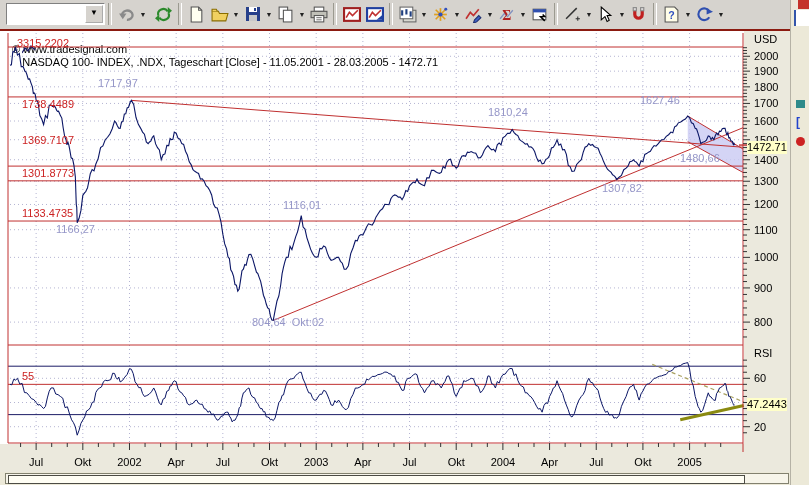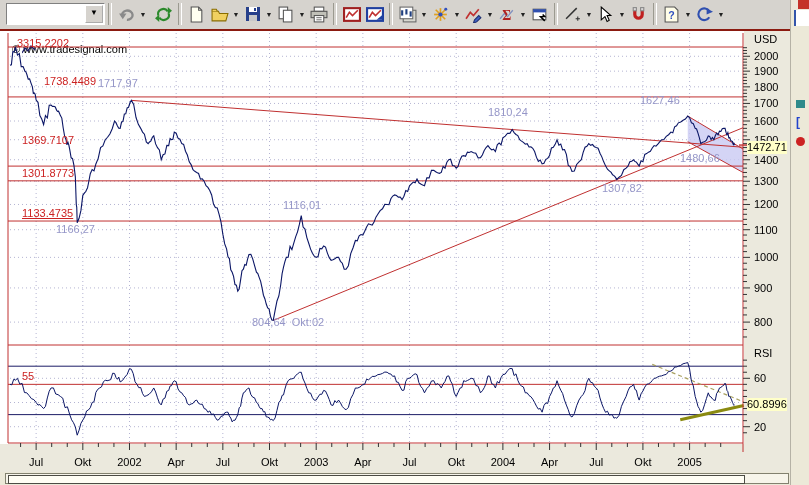--- a/index.html
+++ b/index.html
@@ -415,34 +415,35 @@
       <line x1="658.4775566666979" y1="443" x2="658.4775566666979" y2="447" stroke="#333" stroke-width="1"></line>
       <line x1="674.035890000017" y1="443" x2="674.035890000017" y2="447" stroke="#333" stroke-width="1"></line>
       <line x1="705.1525566666979" y1="443" x2="705.1525566666979" y2="447" stroke="#333" stroke-width="1"></line>
       <line x1="720.7108900000171" y1="443" x2="720.7108900000171" y2="447" stroke="#333" stroke-width="1"></line>
     </svg>
 
   <div class="hdr" style="left:10px;top:32px;z-index:3;">
     <svg width="14" height="10" viewBox="0 0 14 10" style="vertical-align:-1px">
       <polyline points="0,8 3,3 6,6 9,1 13,5" fill="none" stroke="#1b1b66" stroke-width="1.3"></polyline>
       </svg>
+    <span>NASDAQ 100- INDEX, .NDX, Tageschart [Close] - 11.05.2001 - 28.03.2005 - 1472.71</span>
   </div>
 
   <div class="unit" style="left:754px;top:33px;">USD</div>
   <div class="unit" style="left:754px;top:347px;">RSI</div>
 
   <div class="cur" style="left:747px;top:141px;">1472.71</div>
-  <div class="cur" style="left:747px;top:398px;">60.8996</div>
+  <div class="cur" style="left:747px;top:398px;">47.2443</div>
 
   <div id="annots">
       <div class="lbl red" style="left: 17px; top: 38px;">3315.2202</div>
-      <div class="lbl red" style="left: 22px; top: 76px; margin-left: 22px;">1738.4489</div>
+      <div class="lbl red" style="left: 22px; top: 99px;">1738.4489</div>
       <div class="lbl red" style="left: 22px; top: 135px;">1369.7107</div>
       <div class="lbl red" style="left: 22px; top: 168px;">1301.8773</div>
-      <div class="lbl red" style="left: 22px; top: 208px; text-decoration: underline;">1133.4735</div>
+      <div class="lbl red" style="left: 22px; top: 208px;">1133.4735</div>
       <div class="lbl red" style="left: 22px; top: 371px; text-align: center;">55</div>
       <div class="lbl blue" style="left: 98px; top: 78px;">1717,97</div>
       <div class="lbl blue" style="left: 56px; top: 224px;">1166,27</div>
       <div class="lbl blue" style="left: 283px; top: 200px;">1116,01</div>
       <div class="lbl blue" style="left: 252px; top: 317px;">804,64  Okt:02</div>
       <div class="lbl blue" style="left: 488px; top: 107px;">1810,24</div>
       <div class="lbl blue" style="left: 640px; top: 95px;">1627,46</div>
       <div class="lbl blue" style="left: 680px; top: 153px;">1480,66</div>
       <div class="lbl blue" style="left: 602px; top: 183px;">1307,82</div>
     </div>

